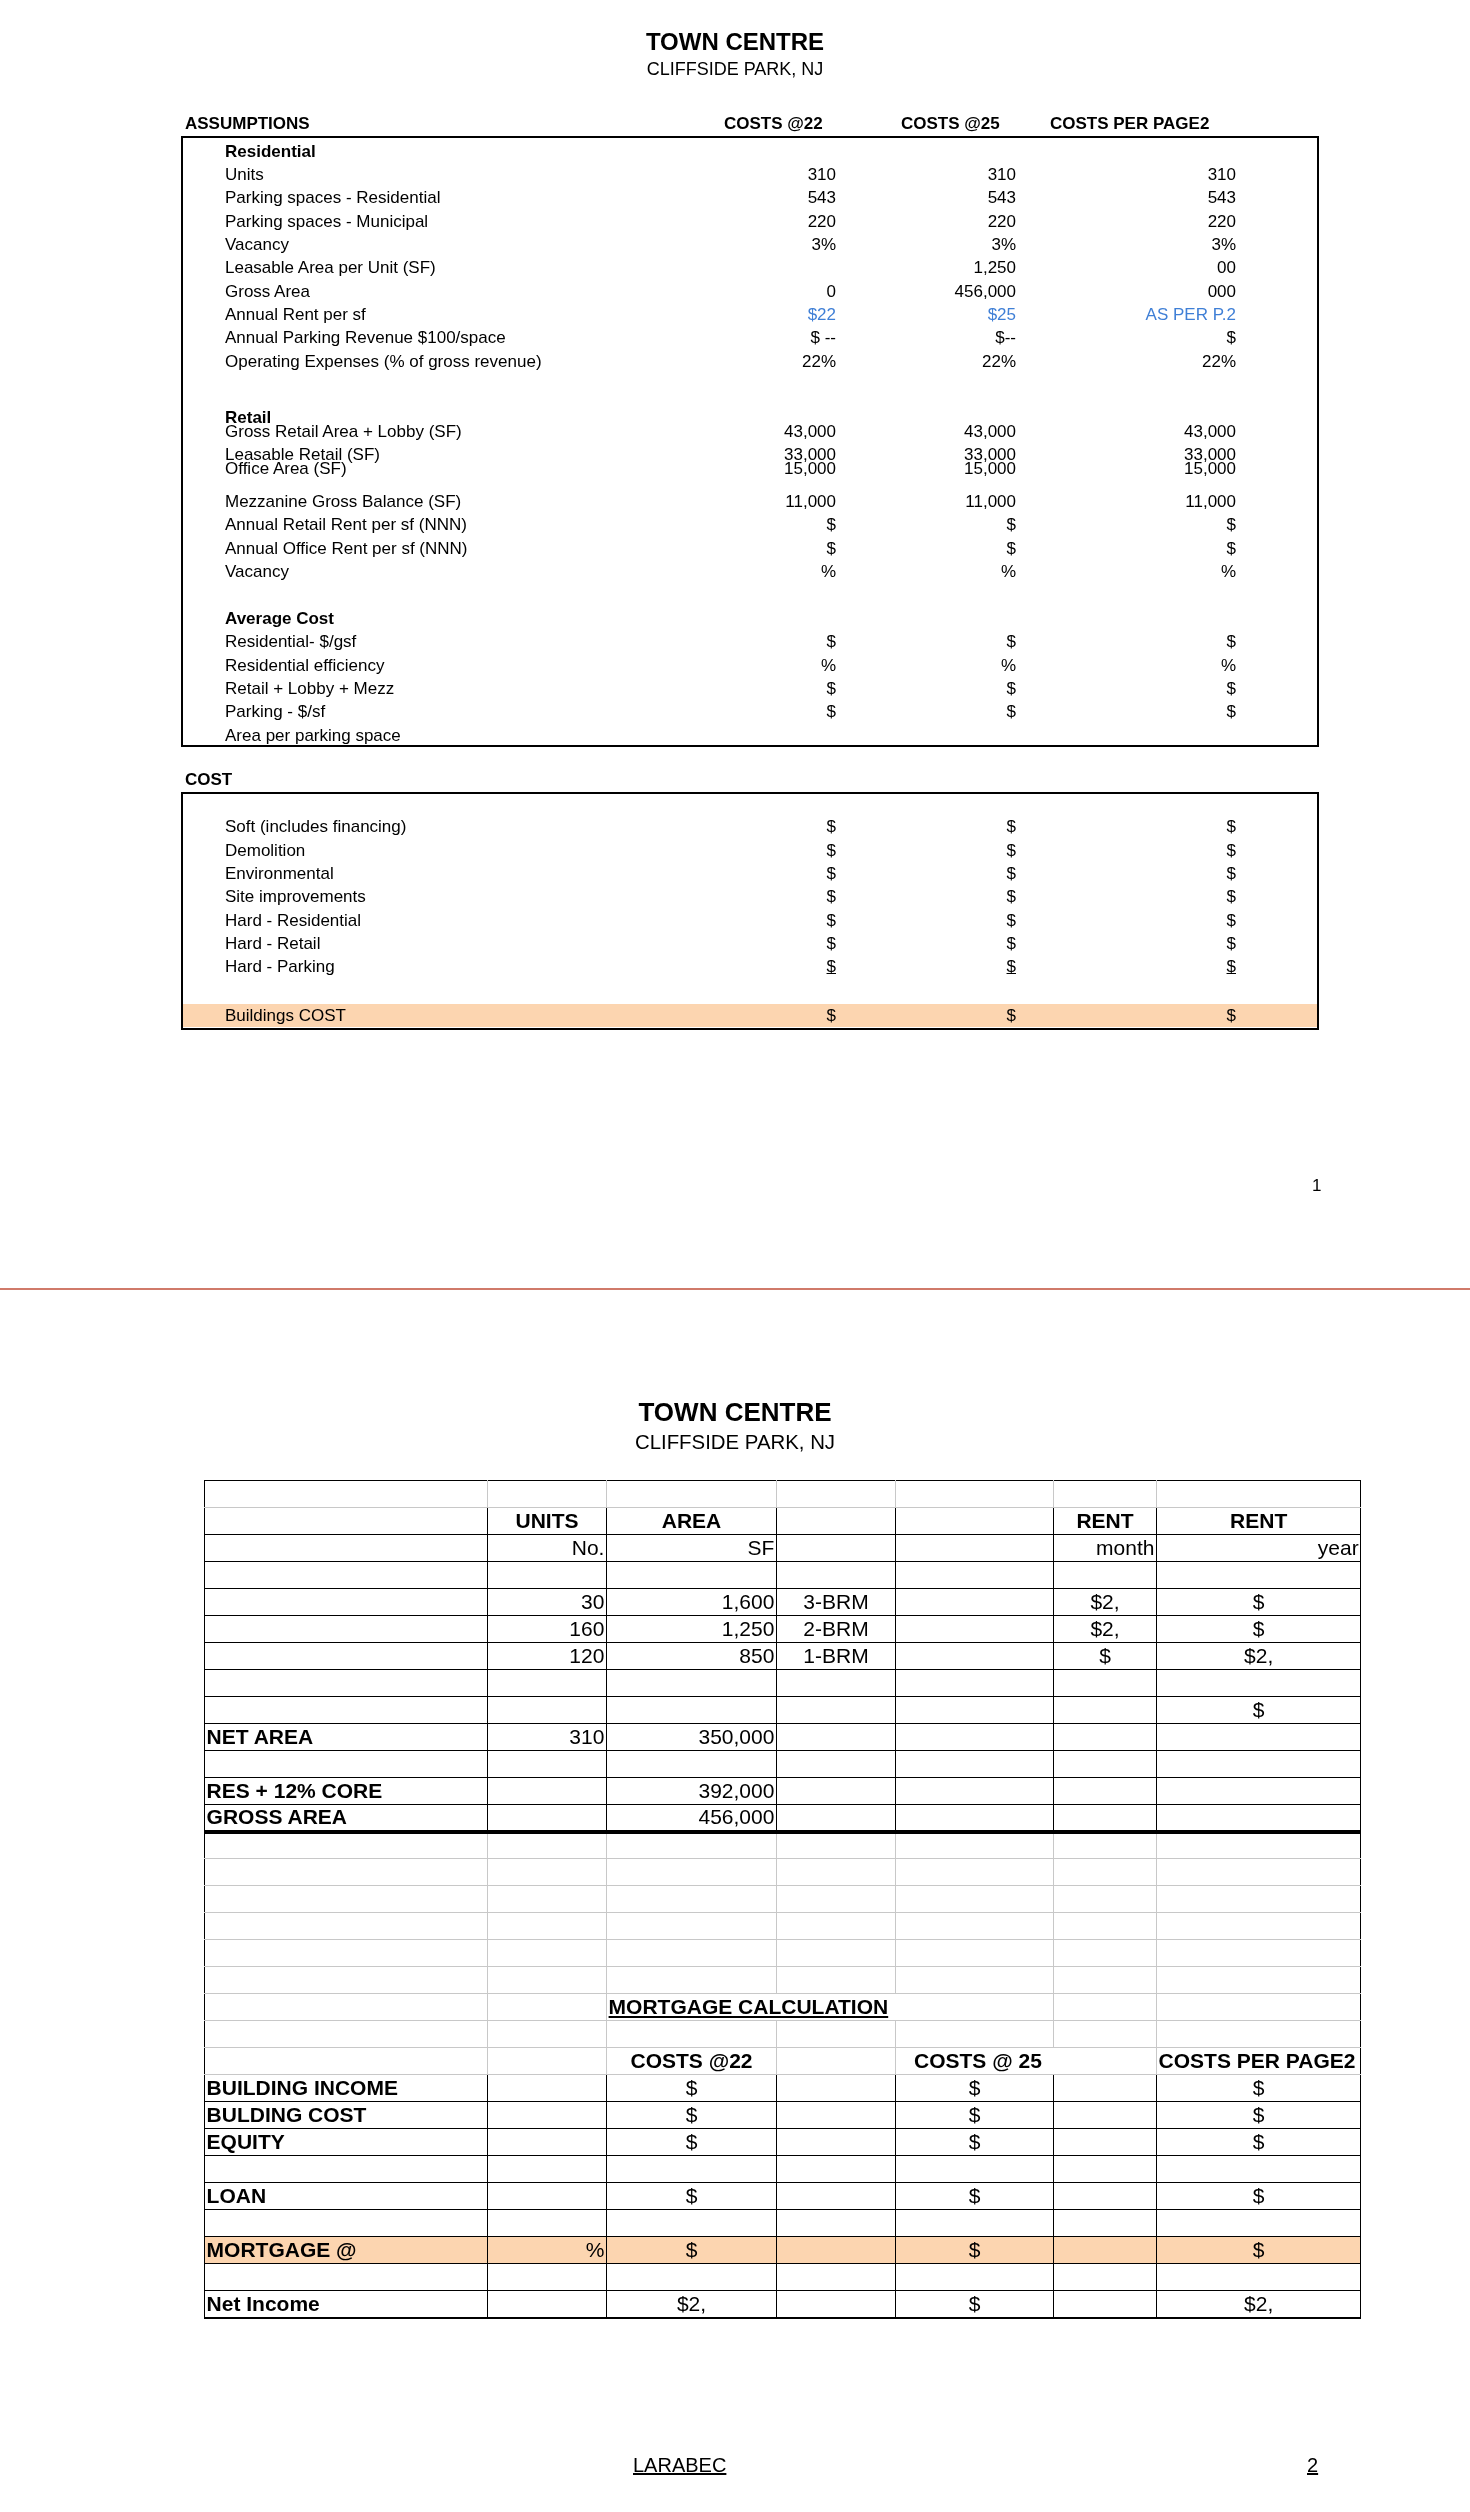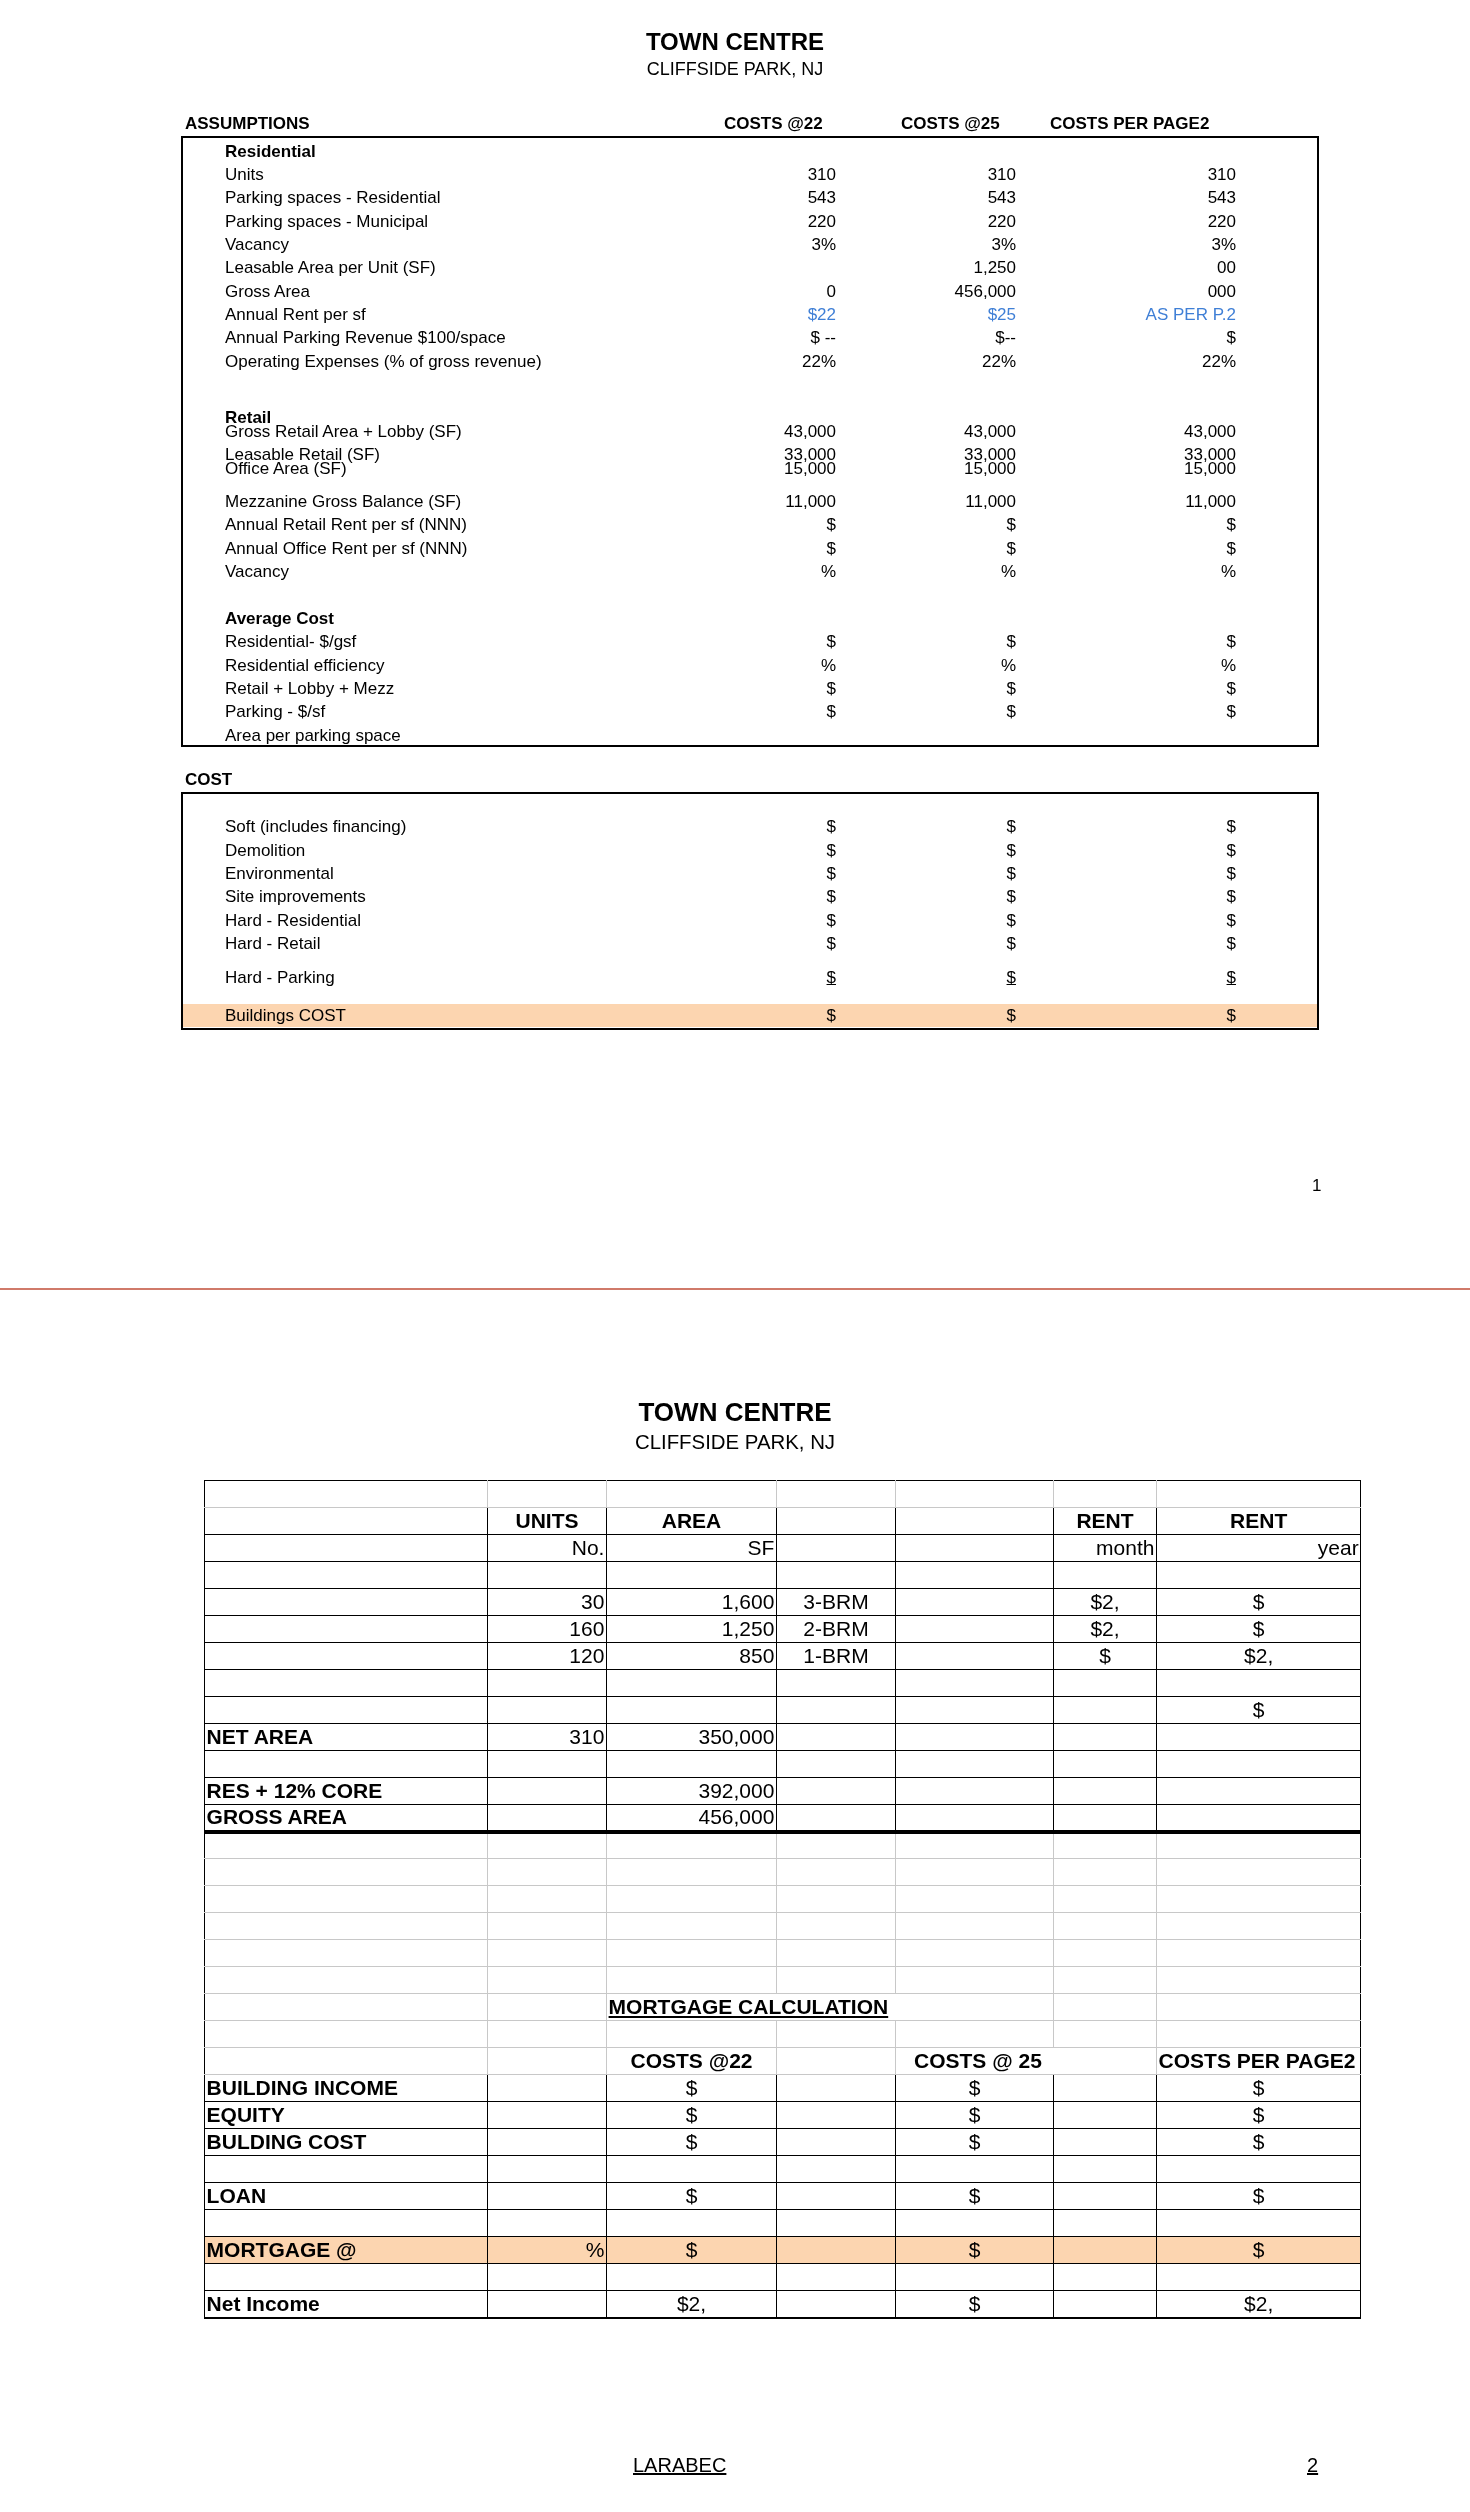--- a/index.html
+++ b/index.html
@@ -219,21 +219,21 @@
       <span class="v v1">$</span>
       <span class="v v2">$</span>
       <span class="v v3">$</span>
     </div>
     <div class="row1" style="top: 138px;">
       <span class="lbl">Hard - Retail</span>
       <span class="v v1">$</span>
       <span class="v v2">$</span>
       <span class="v v3">$</span>
     </div>
-    <div class="row1" style="top: 172px;">
+    <div class="row1" style="top: 161px;">
       <span class="lbl">Hard - Parking</span>
       <span class="v v1 ul">$</span>
       <span class="v v2 ul">$</span>
       <span class="v v3 ul">$</span>
     </div>
     <div class="row1 highlight" style="top: 210px;">
       <span class="lbl">Buildings COST</span>
       <span class="v v1">$</span>
       <span class="v v2">$</span>
       <span class="v v3">$</span>
@@ -456,30 +456,30 @@
     <tr class="thick-top solid">
       <td class="b">BUILDING INCOME</td>
         <td></td>
       <td class="c">$</td>
         <td></td>
       <td class="c">$</td>
         <td></td>
       <td class="c">$</td>
     </tr>
     <tr class="solid">
+      <td class="b">BULDING COST</td>
+        <td></td>
+      <td class="c">$</td>
+        <td></td>
+      <td class="c">$</td>
+        <td></td>
+      <td class="c">$</td>
+    </tr>
+    <tr class="solid">
       <td class="b">EQUITY</td>
-        <td></td>
-      <td class="c">$</td>
-        <td></td>
-      <td class="c">$</td>
-        <td></td>
-      <td class="c">$</td>
-    </tr>
-    <tr class="solid">
-      <td class="b">BULDING COST</td>
         <td></td>
       <td class="c">$</td>
         <td></td>
       <td class="c">$</td>
         <td></td>
       <td class="c">$</td>
     </tr>
     <tr class="solid">
         <td></td>
         <td></td>

